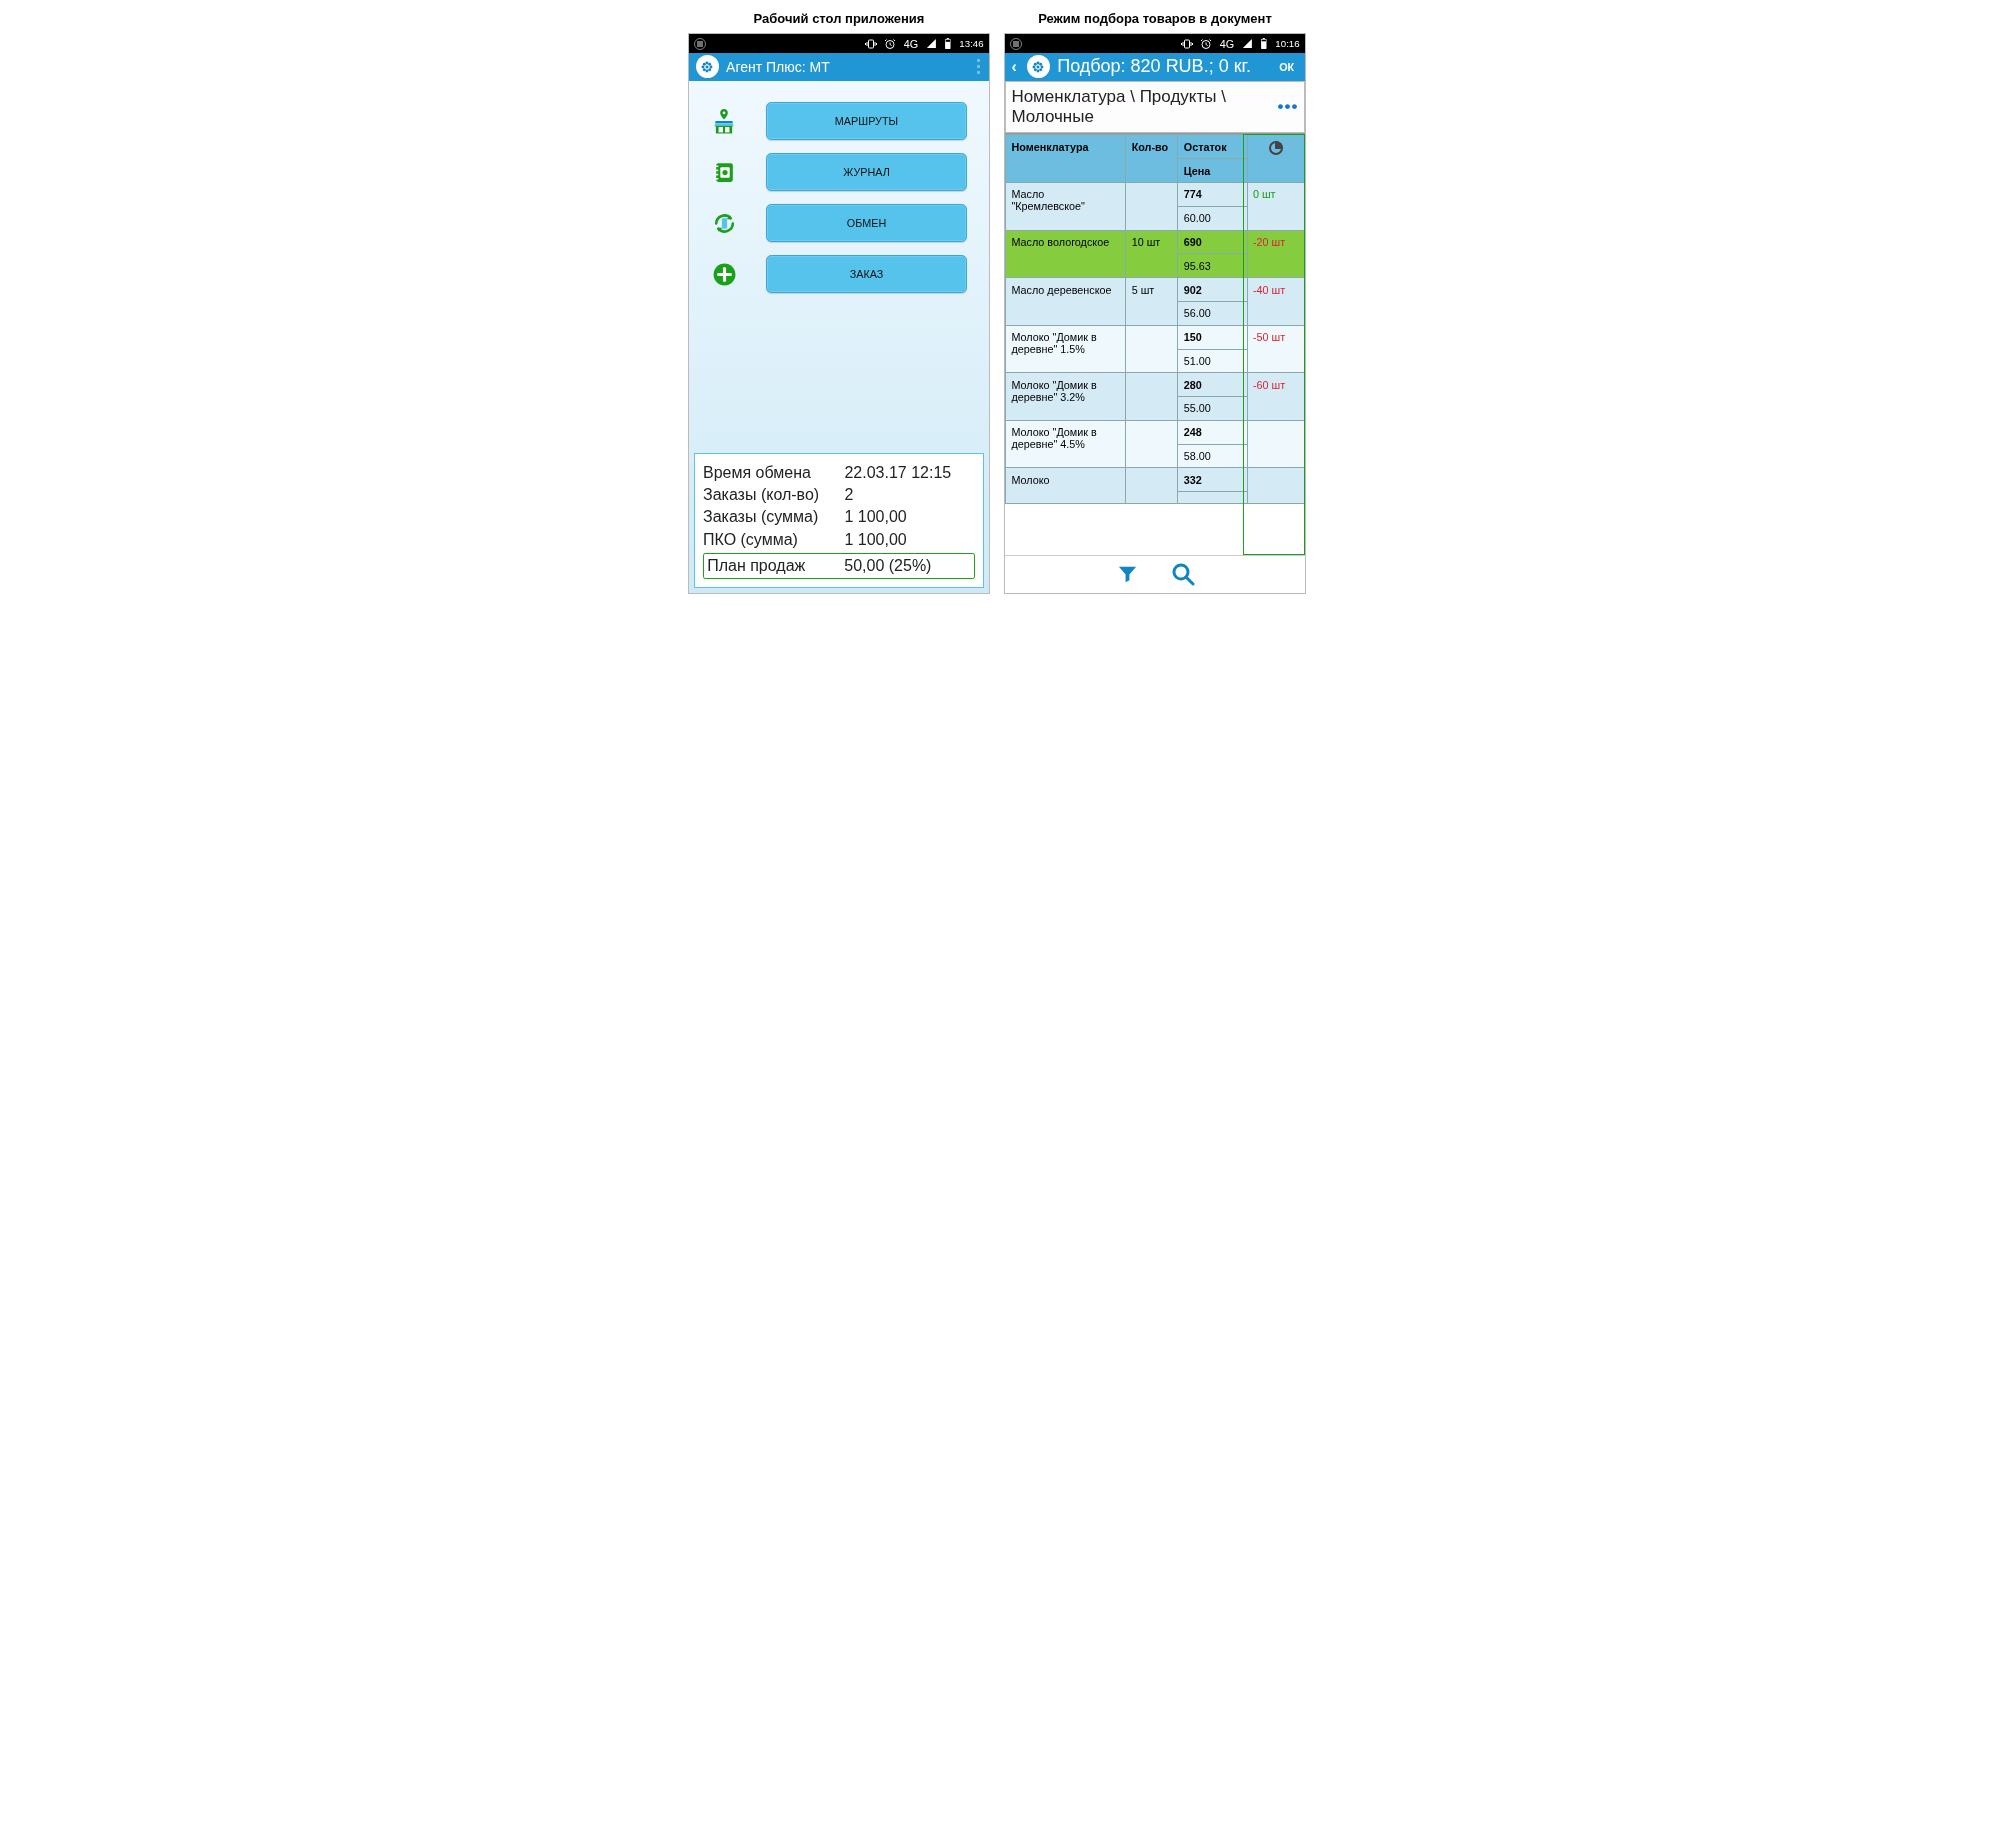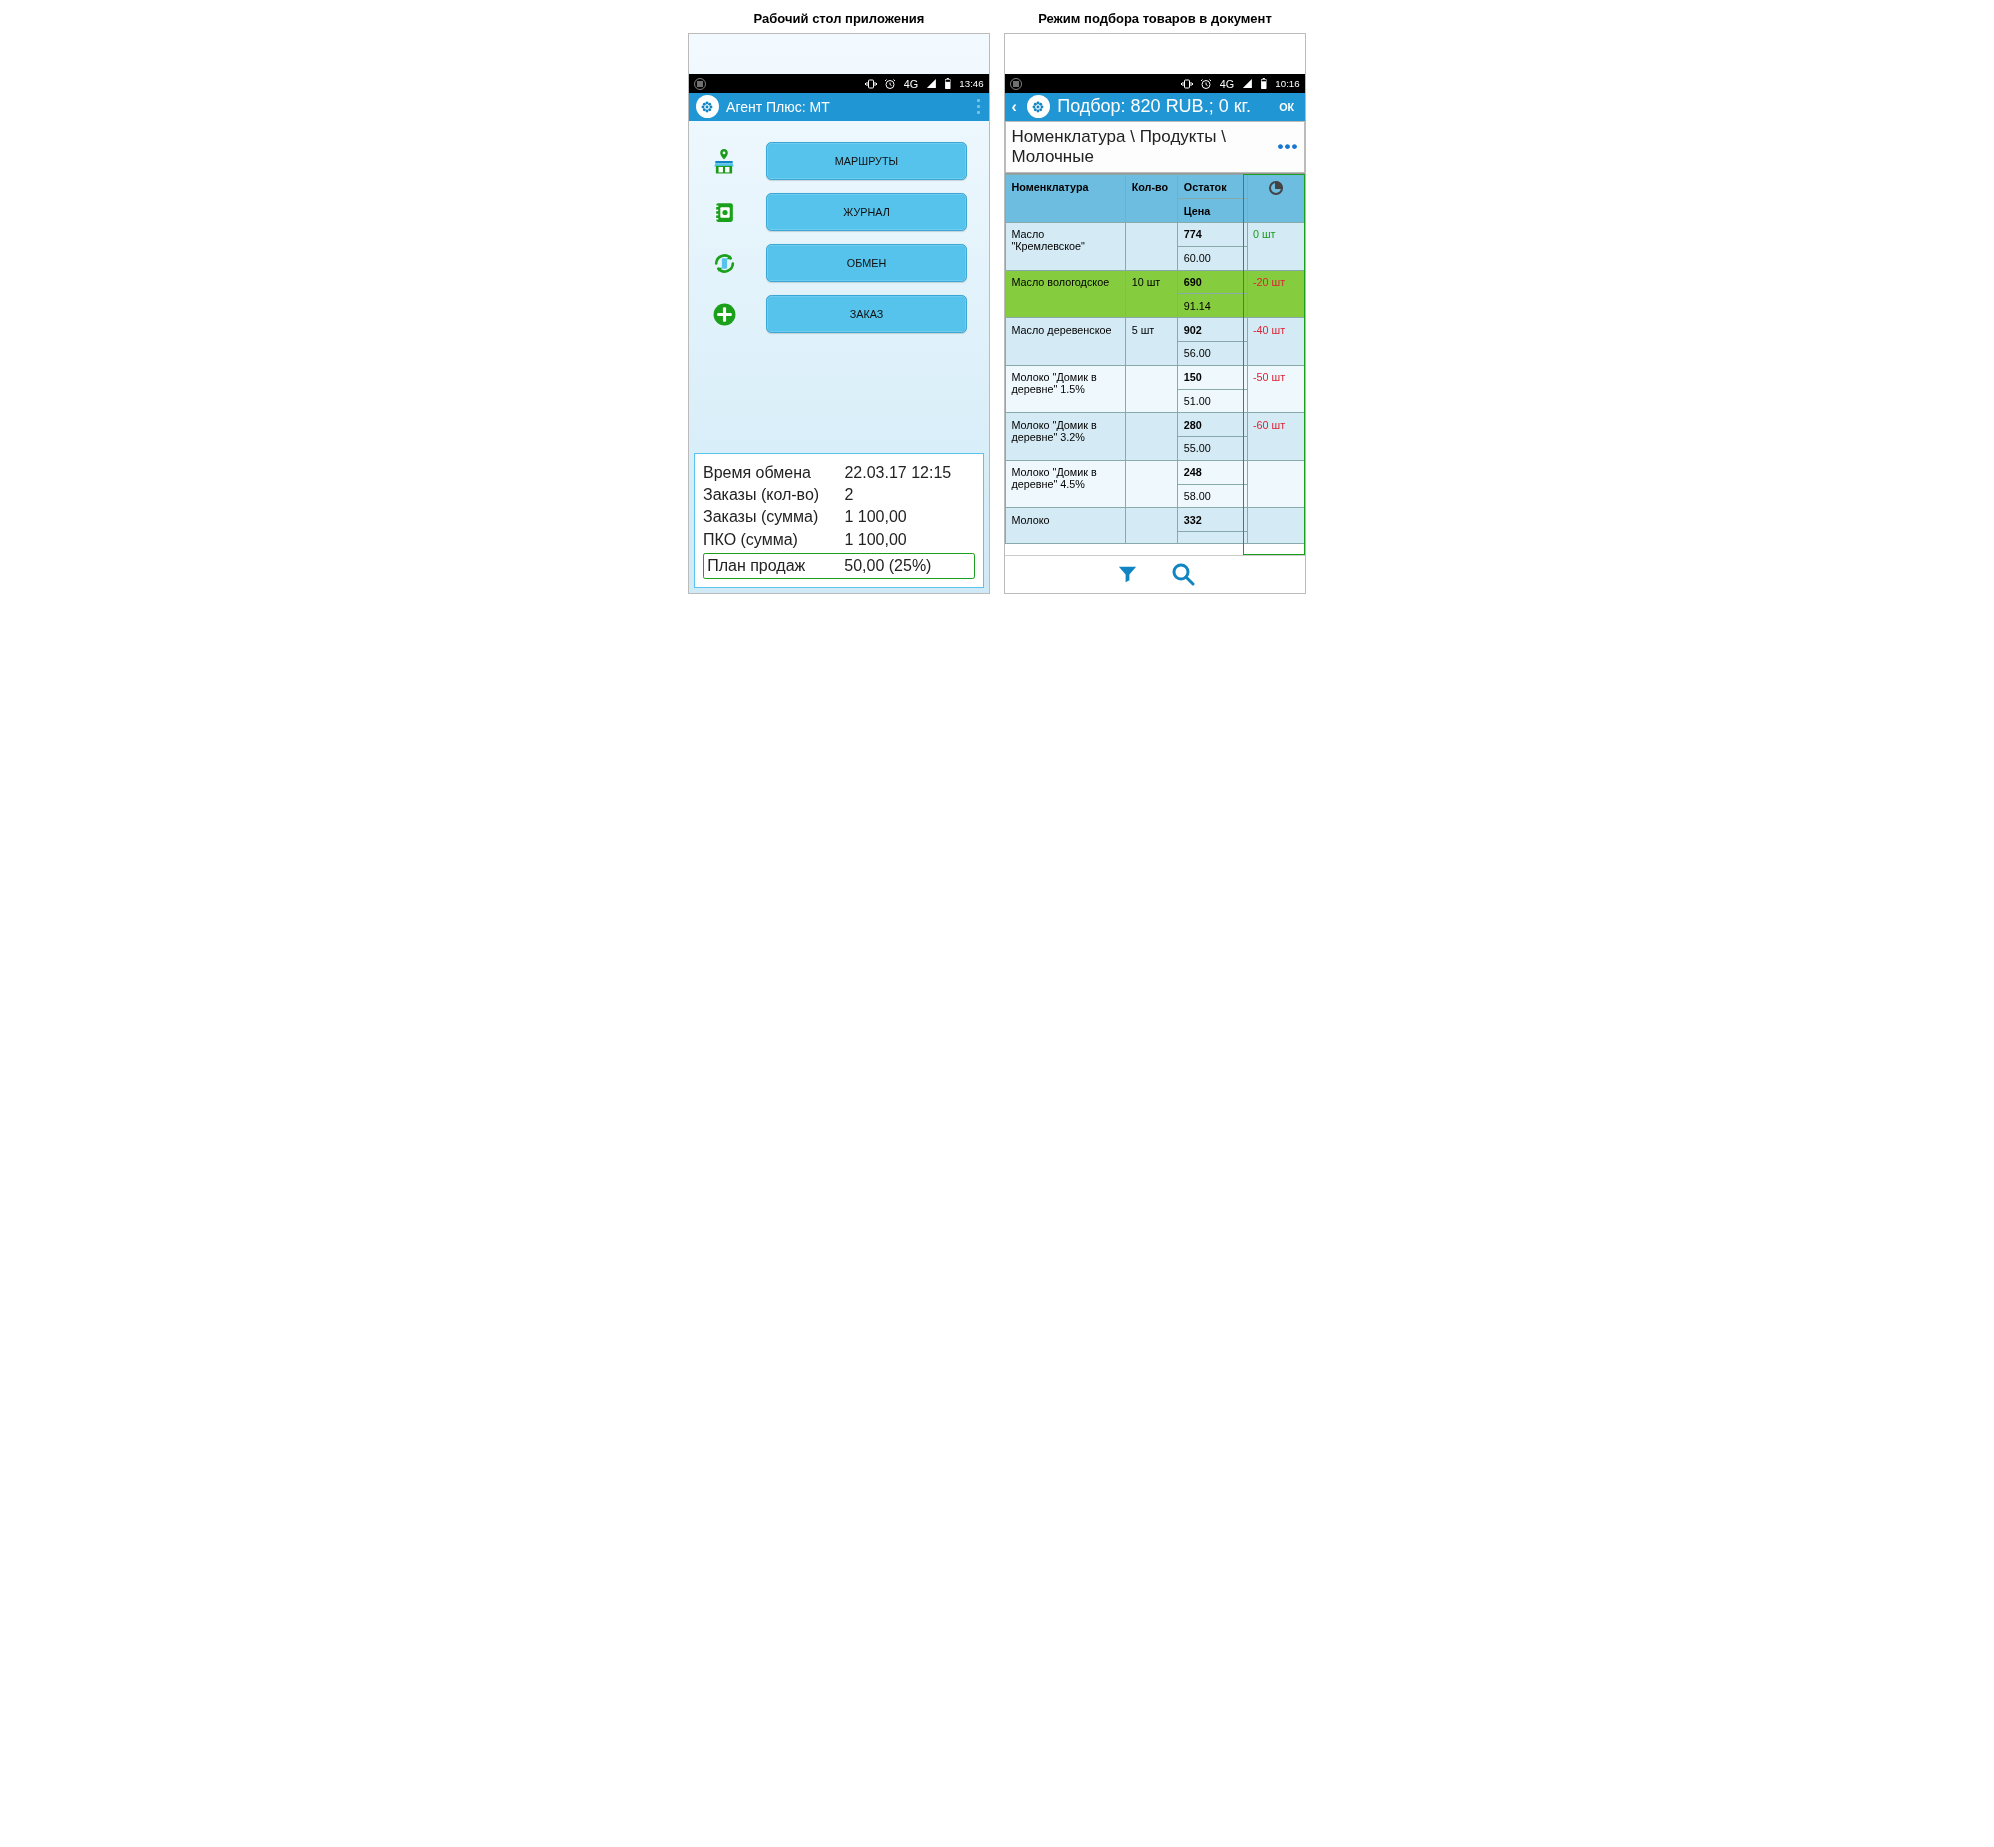--- a/index.html
+++ b/index.html
@@ -35,21 +35,20 @@
   .statusbar {
     background: #000;
     color: #fff;
     height: 18.3px;
     display: flex;
     align-items: center;
     justify-content: space-between;
     padding: 0 5.4px;
     font-size: 9.7px;
     font-weight: 500;
-    margin-top: 40px;
   }
   .statusbar .left { display:flex; align-items:center; gap:4.3px;}
   .statusbar .right { display:flex; align-items:center; gap:7.6px;}
   .sb-icon { display:inline-flex; align-items:center; justify-content:center;}
 
   
   .headerbar {
     background: #2196d4;
     color: #fff;
     height: 28px;
@@ -410,21 +409,21 @@
               <tr class="row-even">
                 <td class="stock-col">60.00</td>
               </tr>
               <tr class="row-selected">
                 <td rowspan="2" class="name-col">Масло вологодское</td>
                 <td rowspan="2" class="qty-col">10 шт</td>
                 <td class="stock-col stock-cell">690</td>
                 <td rowspan="2" class="ind-col neg">-20 шт</td>
               </tr>
               <tr class="row-selected">
-                <td class="stock-col">91.14</td>
+                <td class="stock-col">95.63</td>
               </tr>
               <tr class="row-even">
                 <td rowspan="2" class="name-col">Масло деревенское</td>
                 <td rowspan="2" class="qty-col">5 шт</td>
                 <td class="stock-col stock-cell">902</td>
                 <td rowspan="2" class="ind-col neg">-40 шт</td>
               </tr>
               <tr class="row-even">
                 <td class="stock-col">56.00</td>
               </tr>

